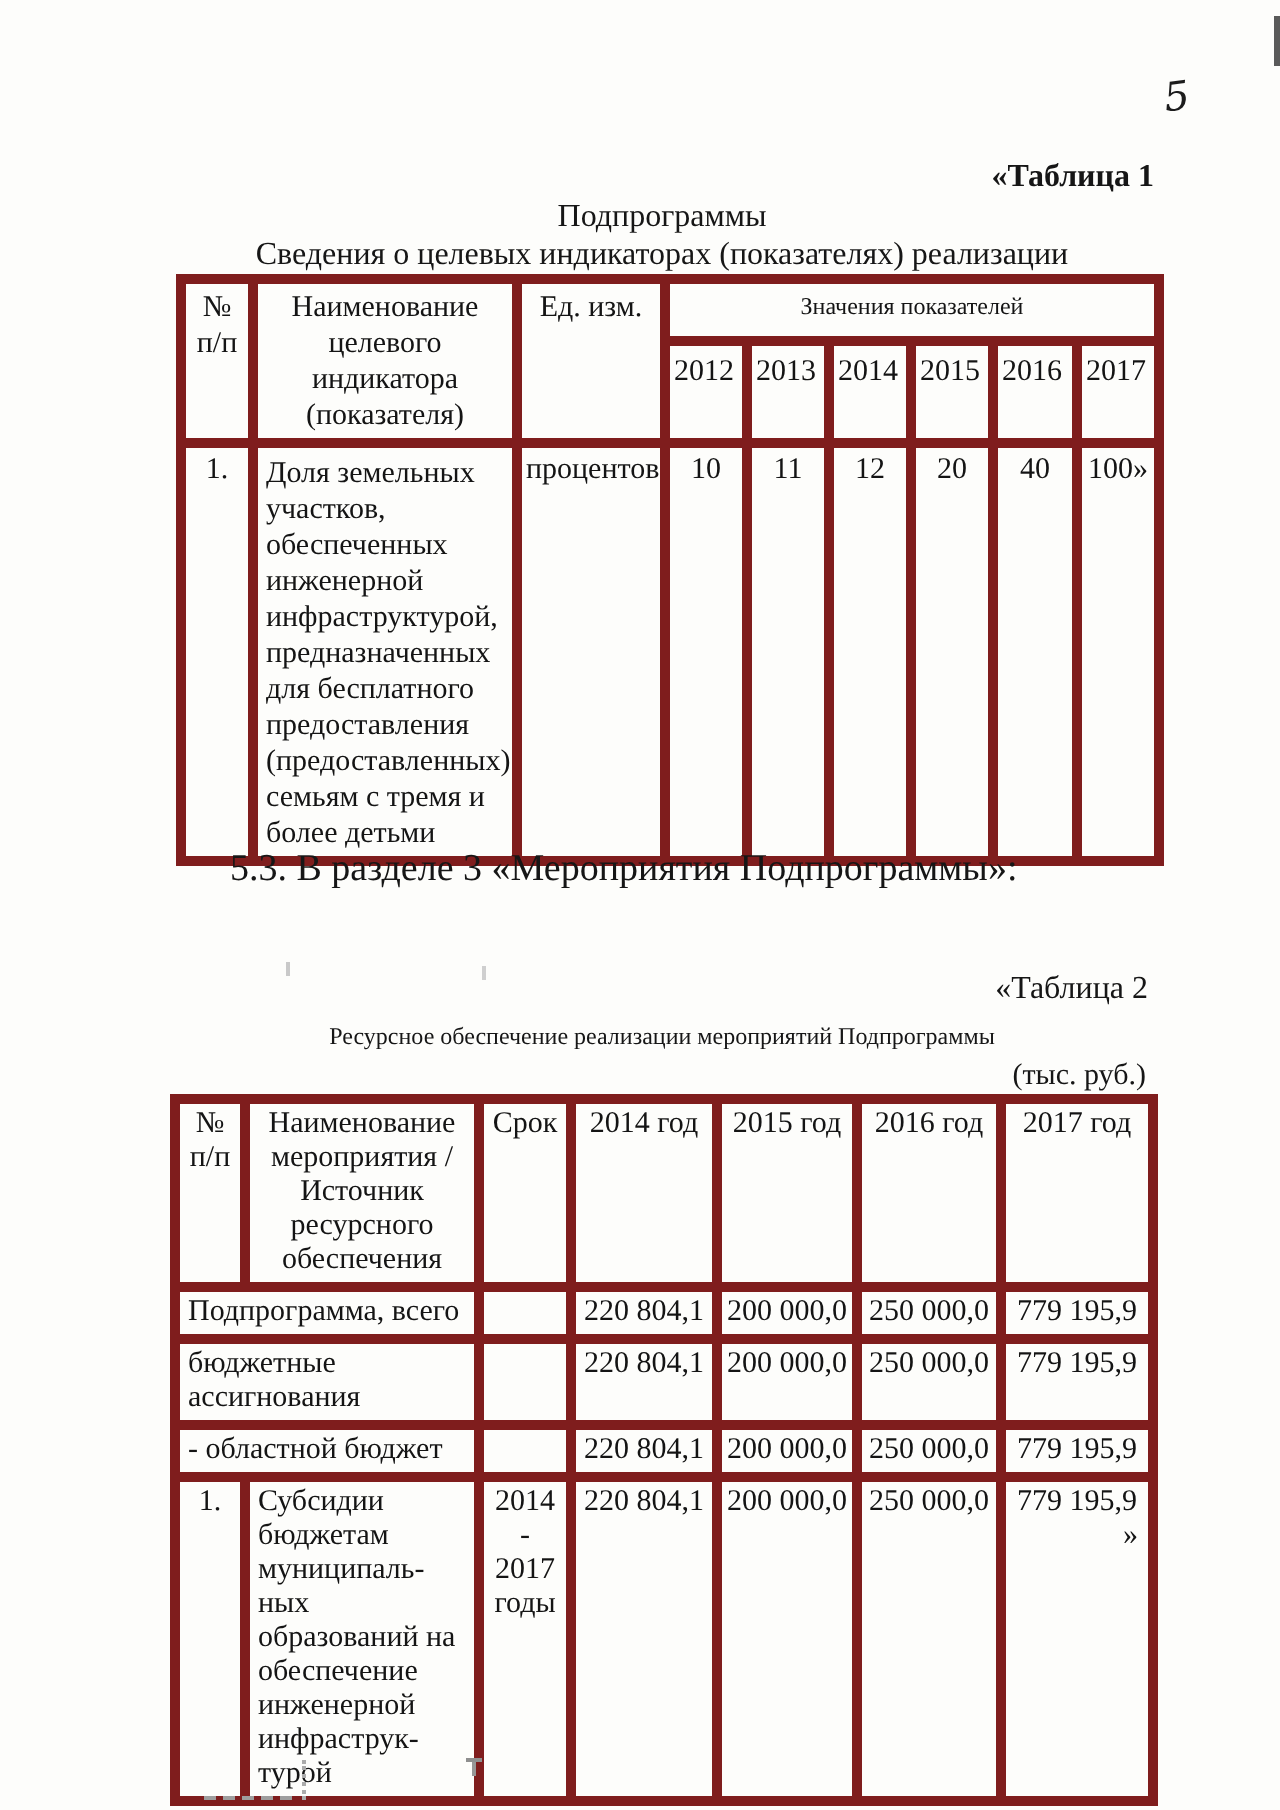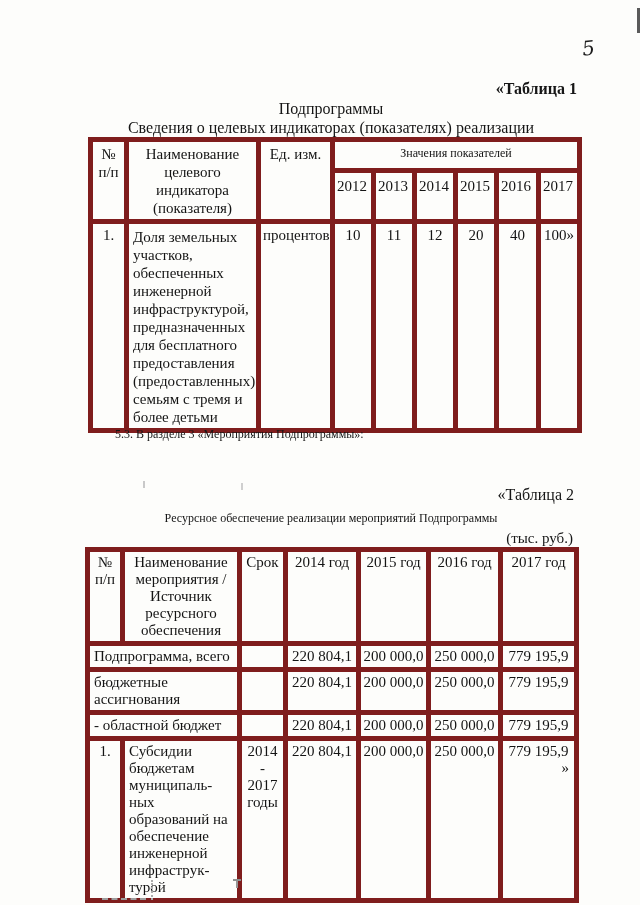--- a/index.html
+++ b/index.html
@@ -22,21 +22,21 @@
   .t2 { left:85px; top:547px; width:489px; border:2px solid #242424; }
 
   .t1 td.h { text-align:center; padding-top:3px; }
   .t1 td.group { text-align:center; height:26px; font-size:12px; }
   .t1 tr.years td { text-align:left; height:44px; padding-top:4px; }
   .t1 td.bnum { text-align:center; }
   .t1 td.bname { text-align:left; padding:4px 3px 2px 4px; }
   .t1 td.bunit { padding-left:2px; }
   .t1 td.val { text-align:center; }
 
-  .para { position:absolute; left:85px; width:492px; margin:0; font-size:12px; line-height:21px; }
+  .para { position:absolute; left:85px; width:492px; margin:0; font-size:19px; line-height:21px; }
   .p1 { top:424px; text-indent:30px; }
   .p2 { top:445px; text-indent:30px; text-align:justify; }
 
   .t2-label { position:absolute; top:486px; left:85px; width:489px; text-align:right; font-size:16px; }
   .t2-title { position:absolute; top:511px; left:85px; width:492px; text-align:center; font-size:12px; }
   .t2-units { position:absolute; top:530px; left:85px; width:488px; text-align:right; font-size:15px; }
 
   .t2 td { line-height:17px; }
   .t2 td.h { text-align:center; padding-top:2px; }
   .t2 td.lbl { padding-left:4px;margin-top:35px; }

